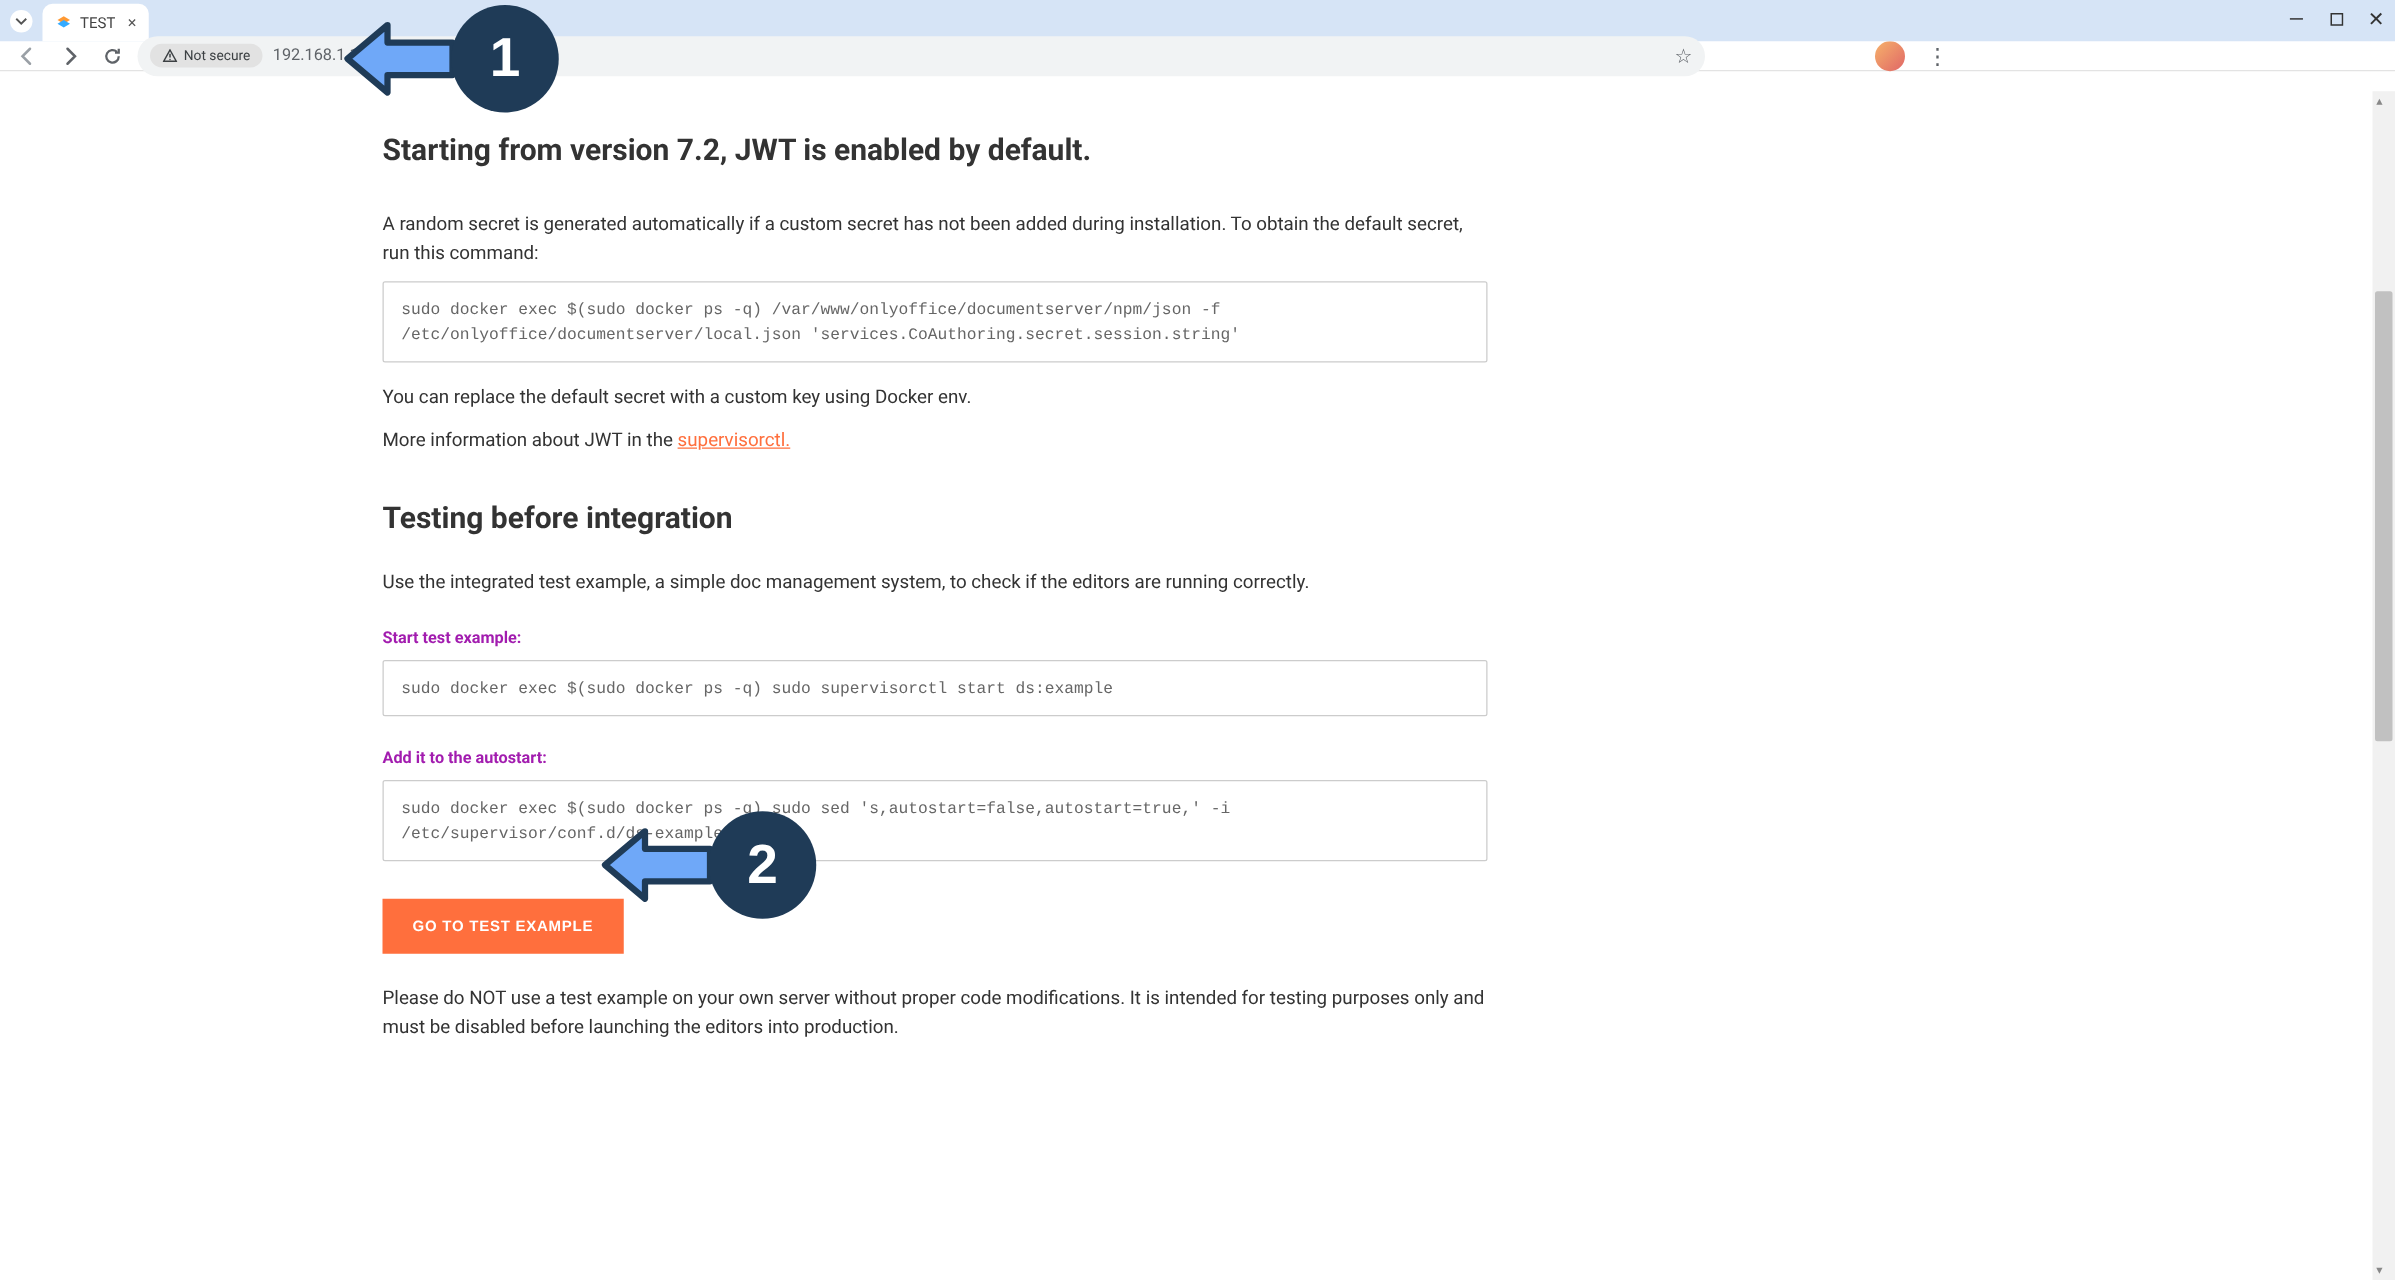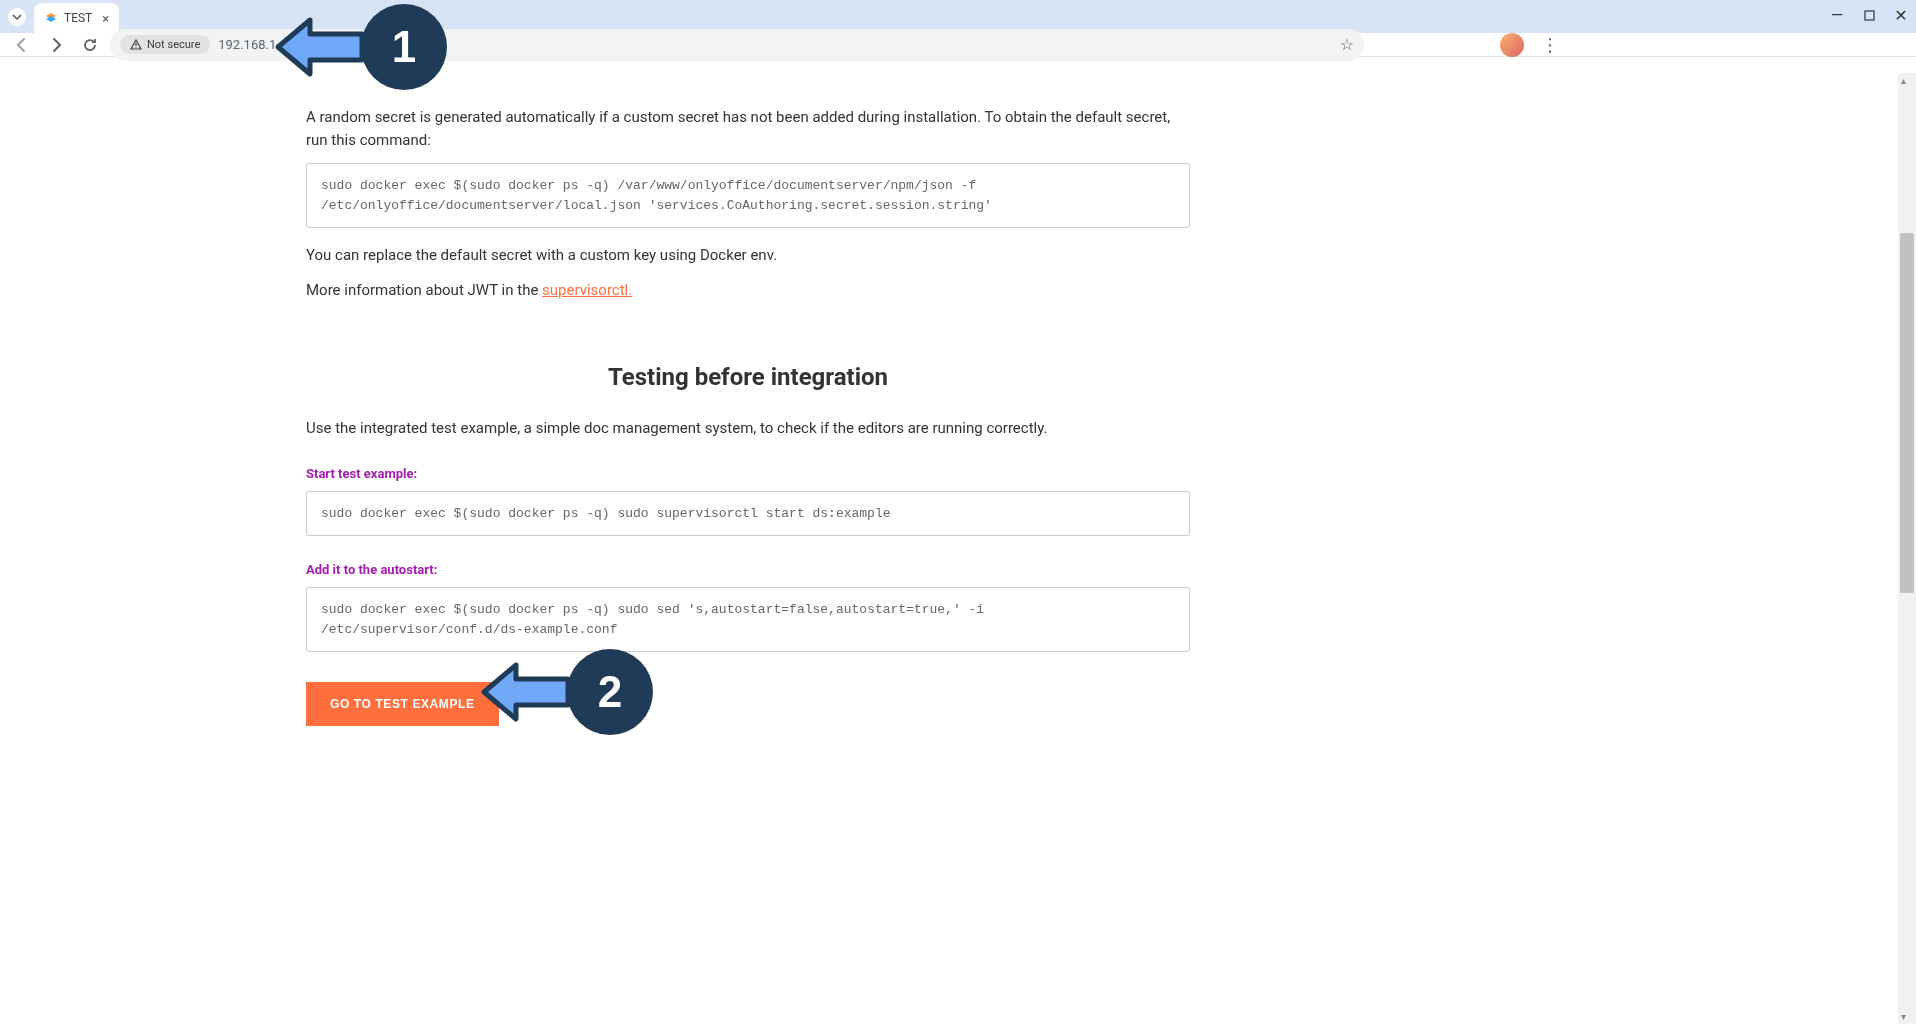--- a/index.html
+++ b/index.html
@@ -143,23 +143,22 @@
     padding-top: 33px;
     color: #333;
   }
   .content h2 {
     font-size: 24px;
     font-weight: 700;
     color: #333;
     margin-bottom: 34px;
   }
   .content h2.section2 {
-    margin-top: 62px;
+    margin-top: 37px;
     margin-bottom: 26px;
-    text-align: center;
   }
   .content p {
     font-size: 15px;
     color: #333;
     line-height: 1.5;
     margin-bottom: 12px;
   }
   .code-block {
     border: 1px solid #ccc;
     border-radius: 2px;
@@ -299,39 +298,41 @@
     <span class="url-text">192.168.1.18:8467</span>
     <span class="star-btn">☆</span>
   </div>
   <div class="avatar"></div>
   <div class="menu-dots">⋮</div>
 </div>
 
 <div class="viewport">
   <div class="content">
 
+    <h2>Starting from version 7.2, JWT is enabled by default.</h2>
     <p>A random secret is generated automatically if a custom secret has not been added during installation. To obtain the default secret, run this command:</p>
     <div class="code-block">sudo docker exec $(sudo docker ps -q) /var/www/onlyoffice/documentserver/npm/json -f /etc/onlyoffice/documentserver/local.json 'services.CoAuthoring.secret.session.string'</div>
     <p>You can replace the default secret with a custom key using Docker env.</p>
     <p>
       <span>More information about JWT in the </span><a class="doc-link">supervisorctl.</a>
     </p>
 
     <h2 class="section2">Testing before integration</h2>
     <p>Use the integrated test example, a simple doc management system, to check if the editors are running correctly.</p>
 
     <div class="sublabel">Start test example:</div>
     <div class="code-block">sudo docker exec $(sudo docker ps -q) sudo supervisorctl start ds:example</div>
 
     <div class="sublabel">Add it to the autostart:</div>
     <div class="code-block">sudo docker exec $(sudo docker ps -q) sudo sed 's,autostart=false,autostart=true,' -i /etc/supervisor/conf.d/ds-example.conf</div>
 
 
     <button class="go-btn">GO TO TEST EXAMPLE</button>
 
+    <p>Please do NOT use a test example on your own server without proper code modifications. It is intended for testing purposes only and must be disabled before launching the editors into production.</p>
   </div>
 </div>
 
 <div class="fake-scrollbar">
   <span class="arrow-up">▴</span>
   <div class="thumb"></div>
   <span class="arrow-down">▾</span>
 </div>
 
 <div class="annotation" style="left:272px; top:4px;">

